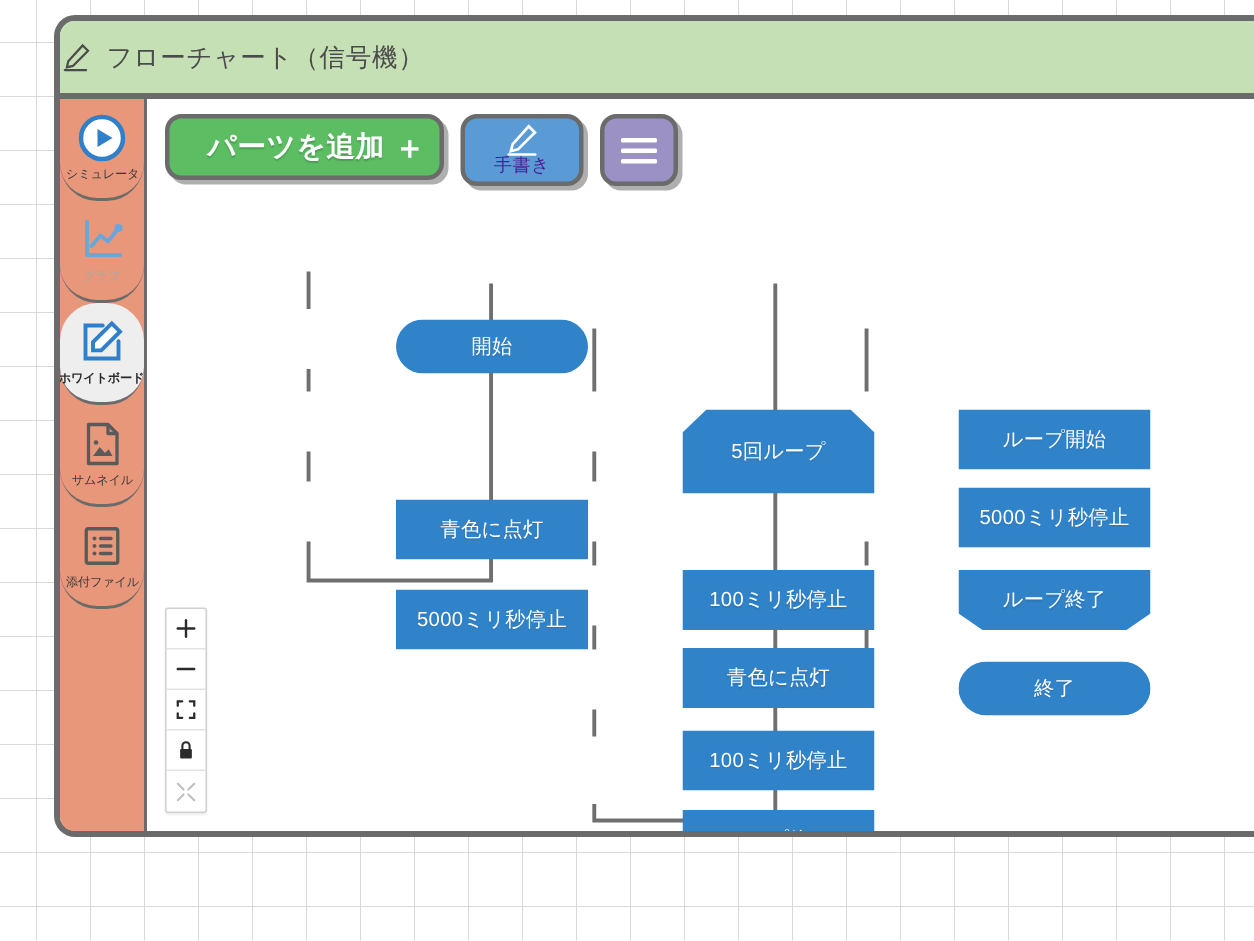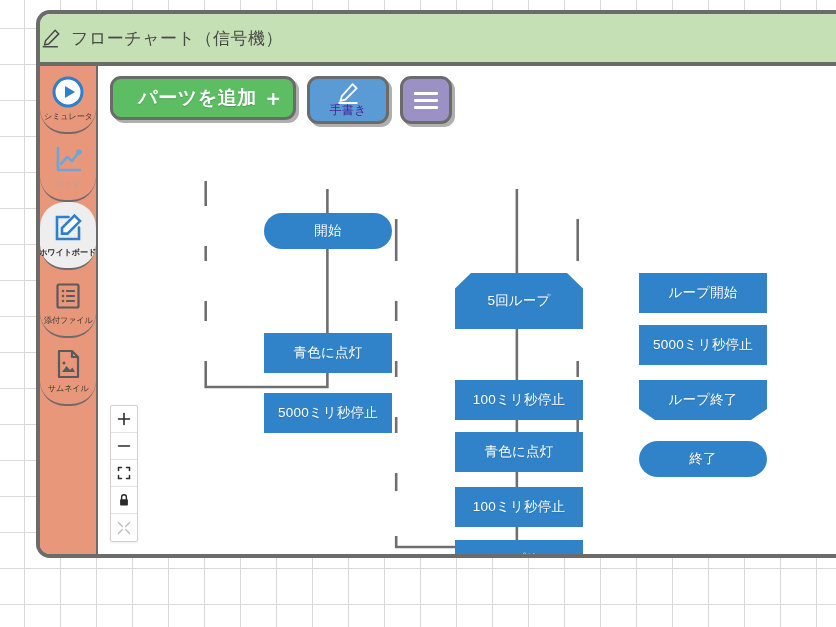--- a/index.html
+++ b/index.html
@@ -245,45 +245,45 @@
           <svg viewBox="0 0 34 34" width="34" height="34" fill="none" stroke="#2f7fc9" stroke-width="2.6" stroke-linecap="round">
             <path d="M28 16.5 V28 H6 V6 H17.5"></path>
             <path d="M23.5 4.6 L29 10.1 L16.5 22.6 L11 22.6 L11 17.1 Z" fill="#ffffff"></path>
           </svg>
         </span>
         <span class="side-label">ホワイトボード</span>
       </div>
 
       <div class="side-item">
         <span class="side-ico">
+          <svg viewBox="0 0 34 34" width="34" height="34" fill="none" stroke="#5a5a5a" stroke-width="2.2" stroke-linejoin="round">
+            <path d="M8 4 H21 L27 10 V30 H8 Z"></path>
+            <path d="M21 4 V10 H27"></path>
+            <path d="M11 25 L15.5 19 L19 23 L21.5 20.5 L24 25 Z" fill="#5a5a5a" stroke="none"></path>
+            <circle cx="13" cy="16" r="1.5" fill="#5a5a5a" stroke="none"></circle>
+          </svg>
+        </span>
+        <span class="side-label">サムネイル</span>
+      </div>
+
+      <div class="side-item">
+        <span class="side-ico">
           <svg viewBox="0 0 34 34" width="34" height="34" fill="none" stroke="#5a5a5a" stroke-width="2.2">
             <rect x="6.5" y="5.5" width="21" height="23" rx="1.5"></rect>
             <circle cx="12" cy="12" r="1.3" fill="#5a5a5a" stroke="none"></circle>
             <circle cx="12" cy="17" r="1.3" fill="#5a5a5a" stroke="none"></circle>
             <circle cx="12" cy="22" r="1.3" fill="#5a5a5a" stroke="none"></circle>
             <line x1="16" y1="12" x2="23" y2="12" stroke-linecap="round"></line>
             <line x1="16" y1="17" x2="23" y2="17" stroke-linecap="round"></line>
             <line x1="16" y1="22" x2="23" y2="22" stroke-linecap="round"></line>
           </svg>
         </span>
         <span class="side-label">添付ファイル</span>
       </div>
 
-      <div class="side-item">
-        <span class="side-ico">
-          <svg viewBox="0 0 34 34" width="34" height="34" fill="none" stroke="#5a5a5a" stroke-width="2.2" stroke-linejoin="round">
-            <path d="M8 4 H21 L27 10 V30 H8 Z"></path>
-            <path d="M21 4 V10 H27"></path>
-            <path d="M11 25 L15.5 19 L19 23 L21.5 20.5 L24 25 Z" fill="#5a5a5a" stroke="none"></path>
-            <circle cx="13" cy="16" r="1.5" fill="#5a5a5a" stroke="none"></circle>
-          </svg>
-        </span>
-        <span class="side-label">サムネイル</span>
-      </div>
-
       <div class="sidebar-fill"></div>
     </div>
 
     <div class="canvas">
 
       <div class="toolbar">
         <div class="tb-btn tb-add">
           <span class="lbl">パーツを追加</span>
           <span class="plus">＋</span>
         </div>

